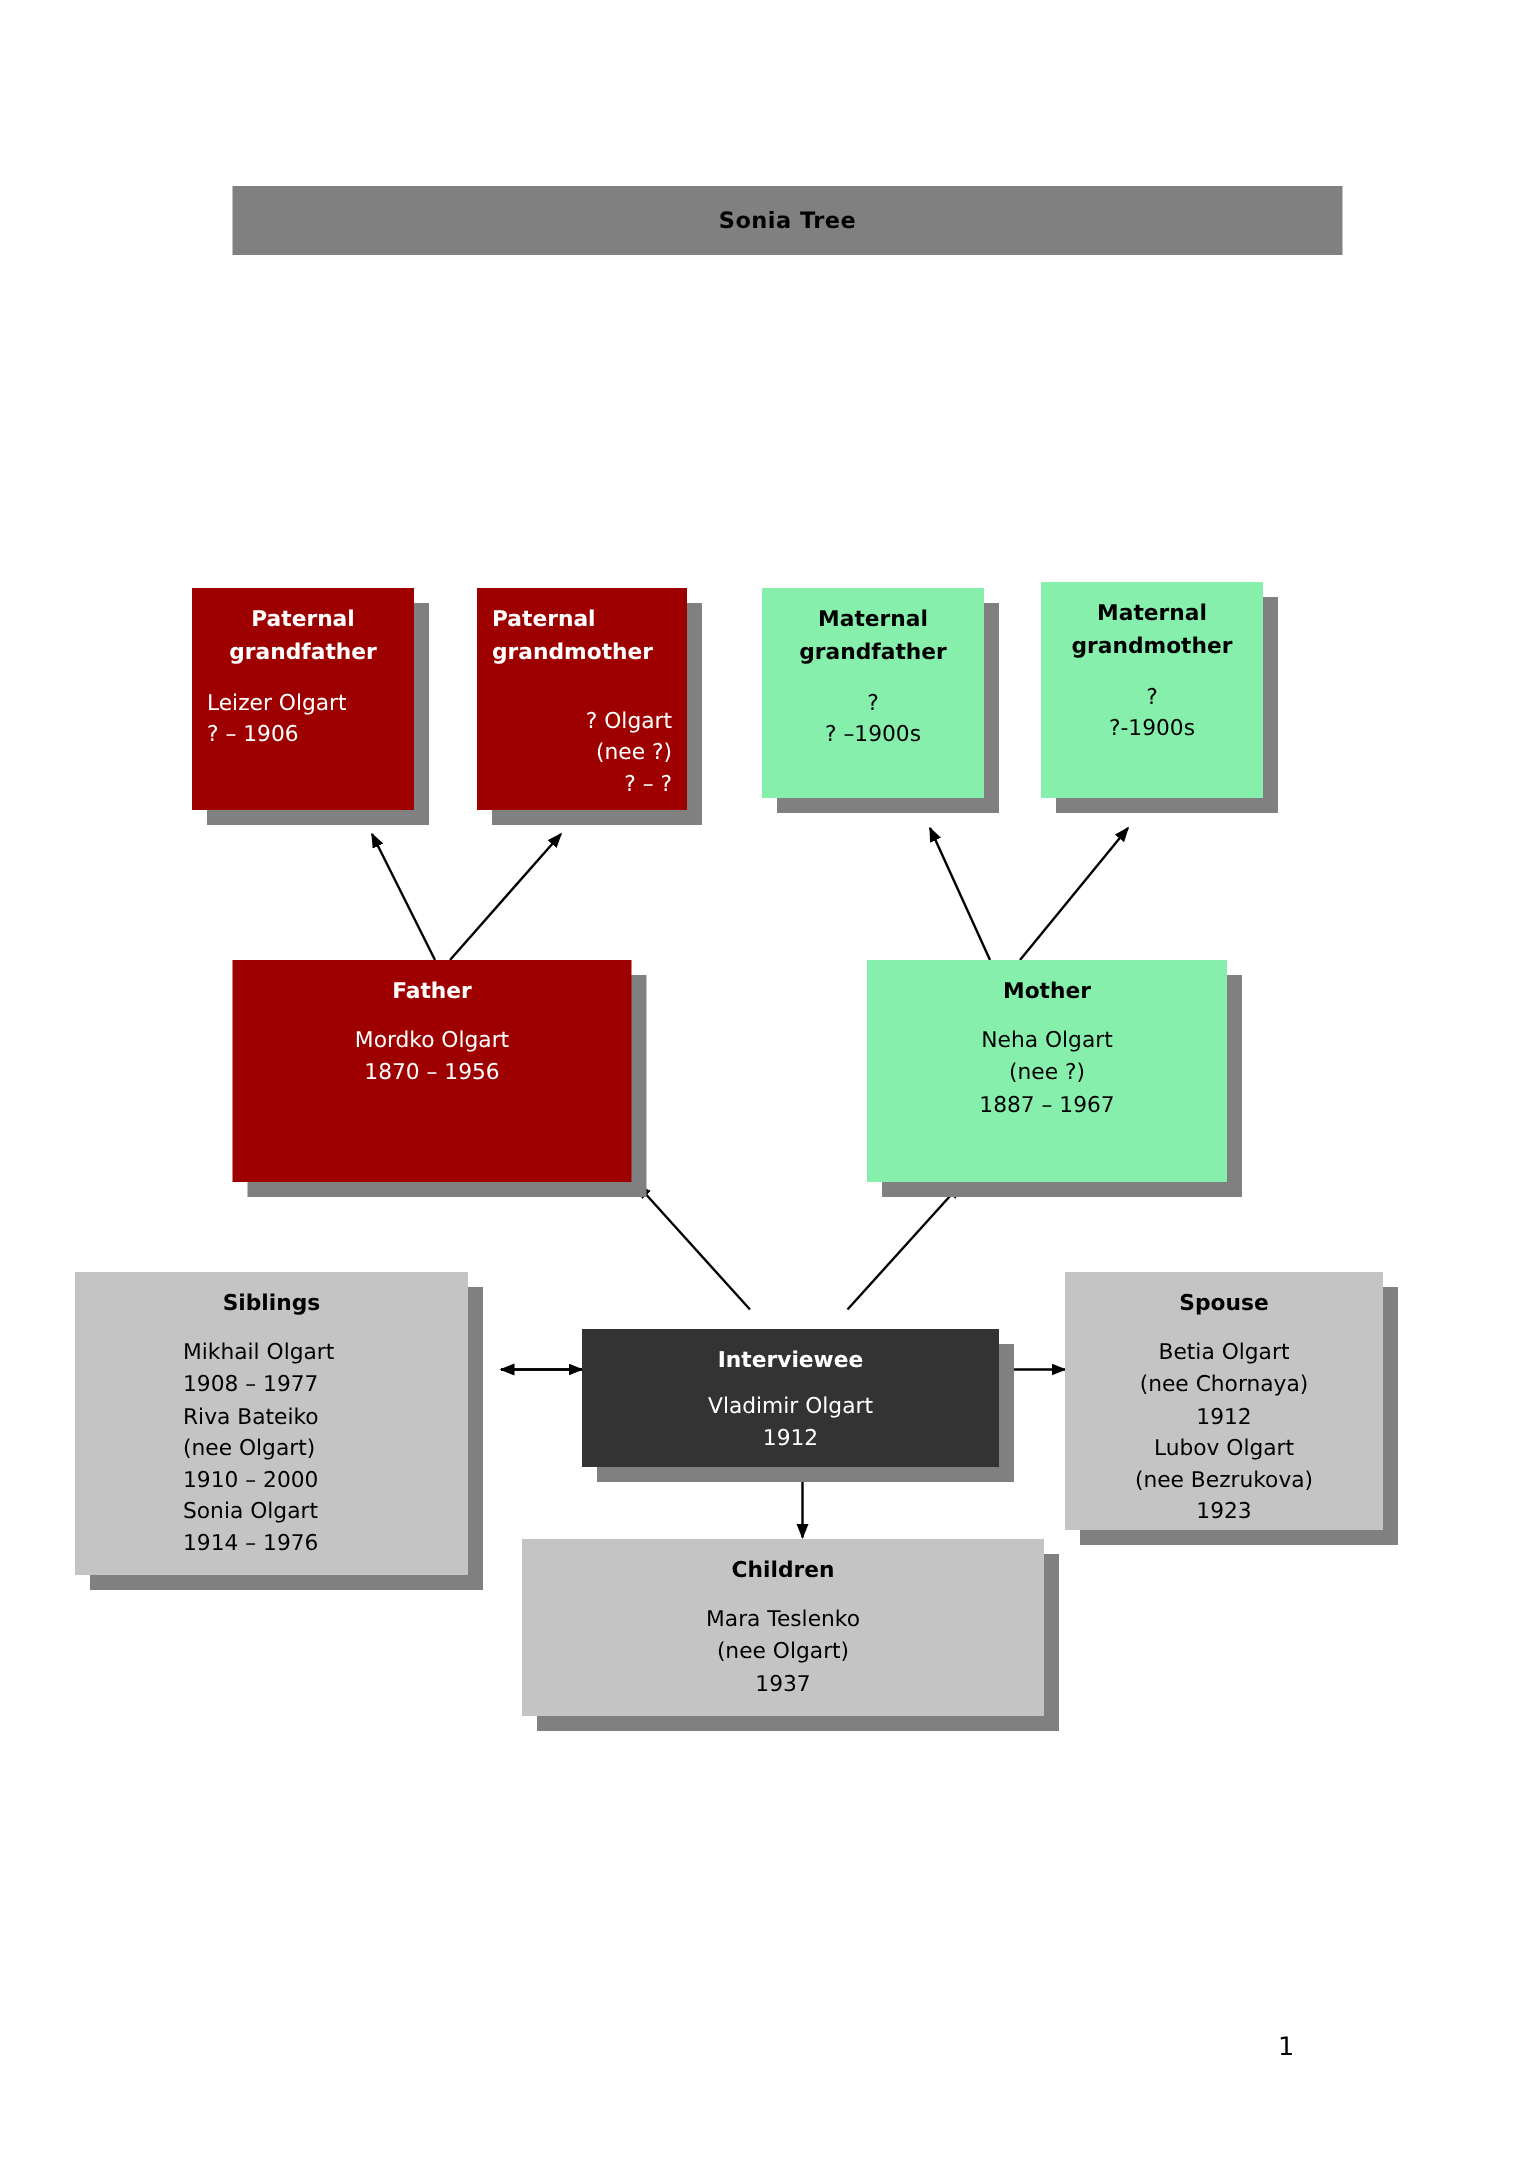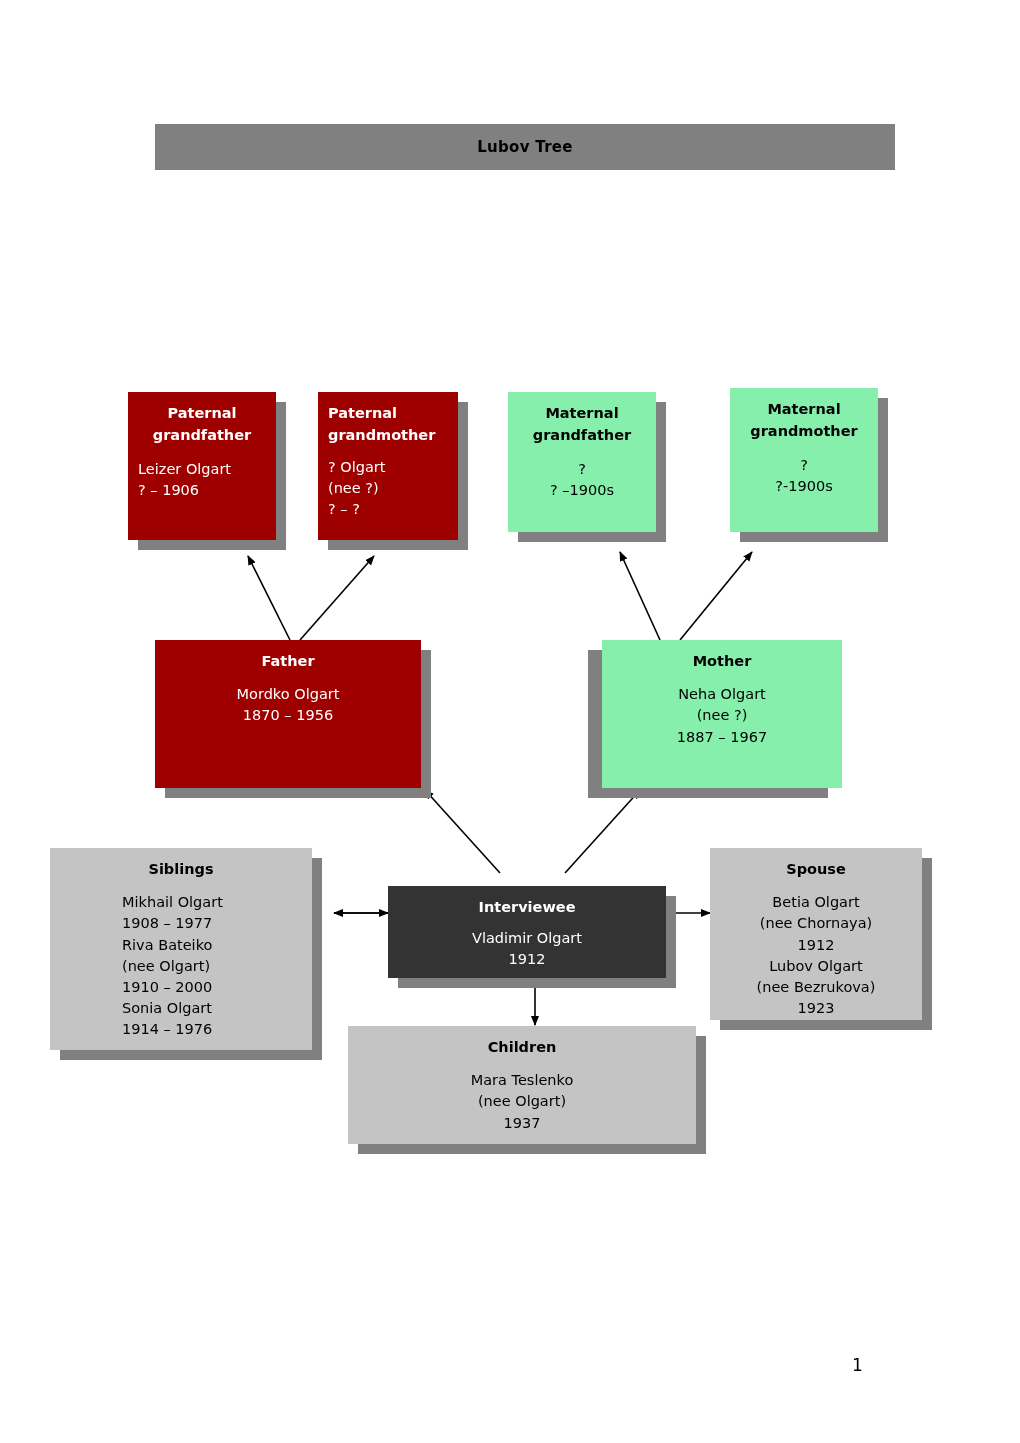--- a/index.html
+++ b/index.html
@@ -100,21 +100,21 @@
     top: 1355px;
     font-size: 17px;
   }
 </style>
 </head>
 <body>
 
 <div class="page">
 
   <div id="title-banner">
-    <span class="title-text">Lubov Tree</span>
+    <span class="title-text">Sonia Tree</span>
   </div>
 
   <svg id="arrows" viewBox="0 0 1020 1443">
     <defs>
       <marker id="ah" markerWidth="11" markerHeight="11" refX="9" refY="4" orient="auto" markerUnits="userSpaceOnUse">
         <path d="M0,0 L10,4 L0,8 z" fill="#000000"></path>
       </marker>
     </defs>
 
     <line x1="290" y1="640" x2="248" y2="556" stroke="#000" stroke-width="1.6" marker-end="url(#ah)"></line>
@@ -143,56 +143,56 @@
       <div class="node-head center-body">Paternal grandfather</div>
       <div class="node-body left-body" style="white-space: pre-line;">Leizer Olgart
 ? – 1906</div>
     </div>
   </div>
 
   <div class="node-wrap" style="left:318px; top:392px; width:140px; height:148px;">
     <div class="node-shadow" style="left:10px; top:10px; width:140px; height:148px;"></div>
     <div class="node dark-red" style="left:0; top:0; width:140px; height:148px;">
       <div class="node-head head-left">Paternal grandmother</div>
-      <div class="node-body left-body" style="white-space: pre-line; margin-top:10px;">? Olgart
+      <div class="node-body left-body" style="white-space: pre-line; margin-top:24px;text-align:right;">? Olgart
 (nee ?)
 ? – ?</div>
     </div>
   </div>
 
   <div class="node-wrap" style="left:508px; top:392px; width:148px; height:140px;">
     <div class="node-shadow" style="left:10px; top:10px; width:148px; height:140px;"></div>
     <div class="node light-blue" style="left:0; top:0; width:148px; height:140px;">
       <div class="node-head center-body">Maternal grandfather</div>
       <div class="node-body center-body" style="white-space: pre-line;">?
 ? –1900s</div>
     </div>
   </div>
 
-  <div class="node-wrap" style="left:730px; top:388px; width:148px; height:100px;">
+  <div class="node-wrap" style="left:694px; top:388px; width:148px; height:100px;">
     <div class="node-shadow" style="left:10px; top:10px; width:148px; height:144px;"></div>
     <div class="node light-blue" style="left:0; top:0; width:148px; height:144px;">
       <div class="node-head center-body">Maternal grandmother</div>
       <div class="node-body center-body" style="white-space: pre-line;">?
 ?-1900s</div>
     </div>
   </div>
 
   <div class="node-wrap" style="left:155px; top:640px; width:266px; height:148px;">
     <div class="node-shadow" style="left:10px; top:10px; width:266px; height:148px;"></div>
     <div class="node dark-red" style="left:0; top:0; width:266px; height:148px;">
       <div class="node-head center-body">Father</div>
       <div class="node-body center-body" style="white-space: pre-line;">Mordko Olgart
 1870 – 1956</div>
     </div>
   </div>
 
   <div class="node-wrap" style="left:578px; top:640px; width:240px; height:148px;">
     <div class="node-shadow" style="left:10px; top:10px; width:240px; height:148px;"></div>
-    <div class="node light-blue" style="left:0; top:0; width:240px; height:148px;margin-left:24px;">
+    <div class="node light-blue" style="left:0; top:0; width:240px; height:148px;">
       <div class="node-head center-body">Mother</div>
       <div class="node-body center-body" style="white-space: pre-line;">Neha Olgart
 (nee ?)
 1887 – 1967</div>
     </div>
   </div>
 
   <div class="node-wrap" style="left:50px; top:848px; width:290px; height:202px;">
     <div class="node-shadow" style="left:10px; top:10px; width:262px; height:202px;"></div>
     <div class="node grey" style="left:0; top:0; width:262px; height:202px;">

